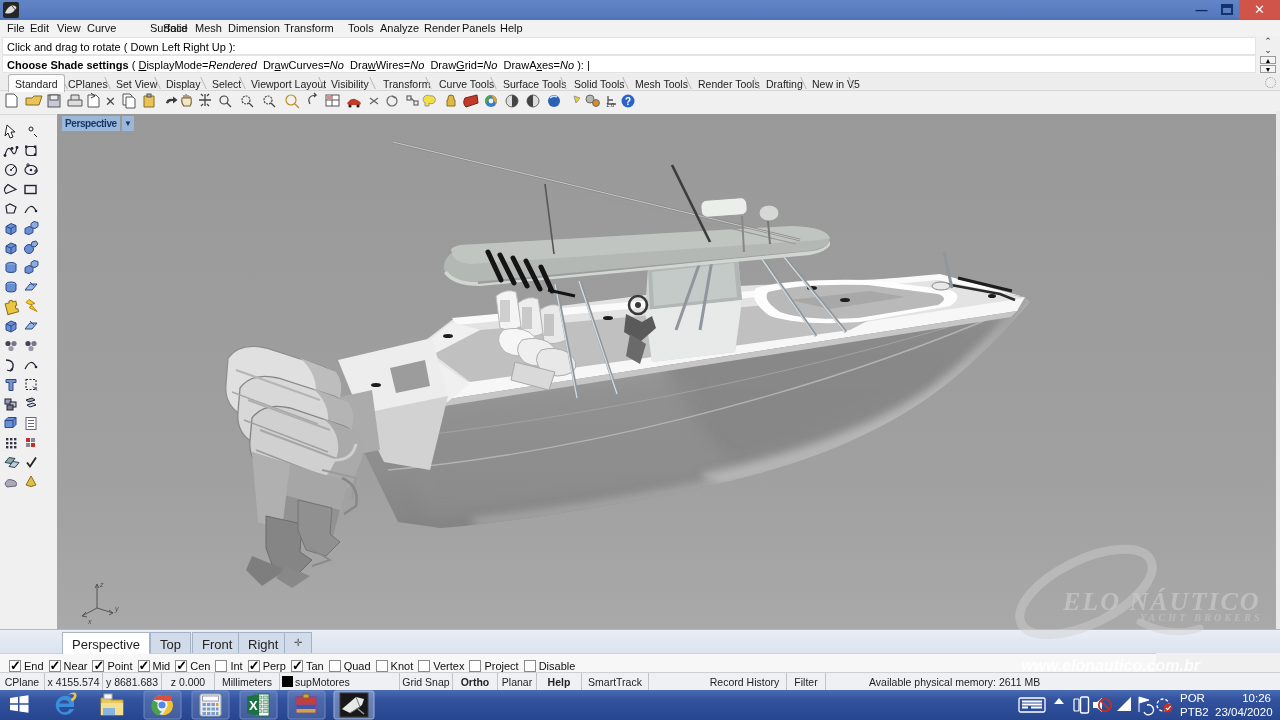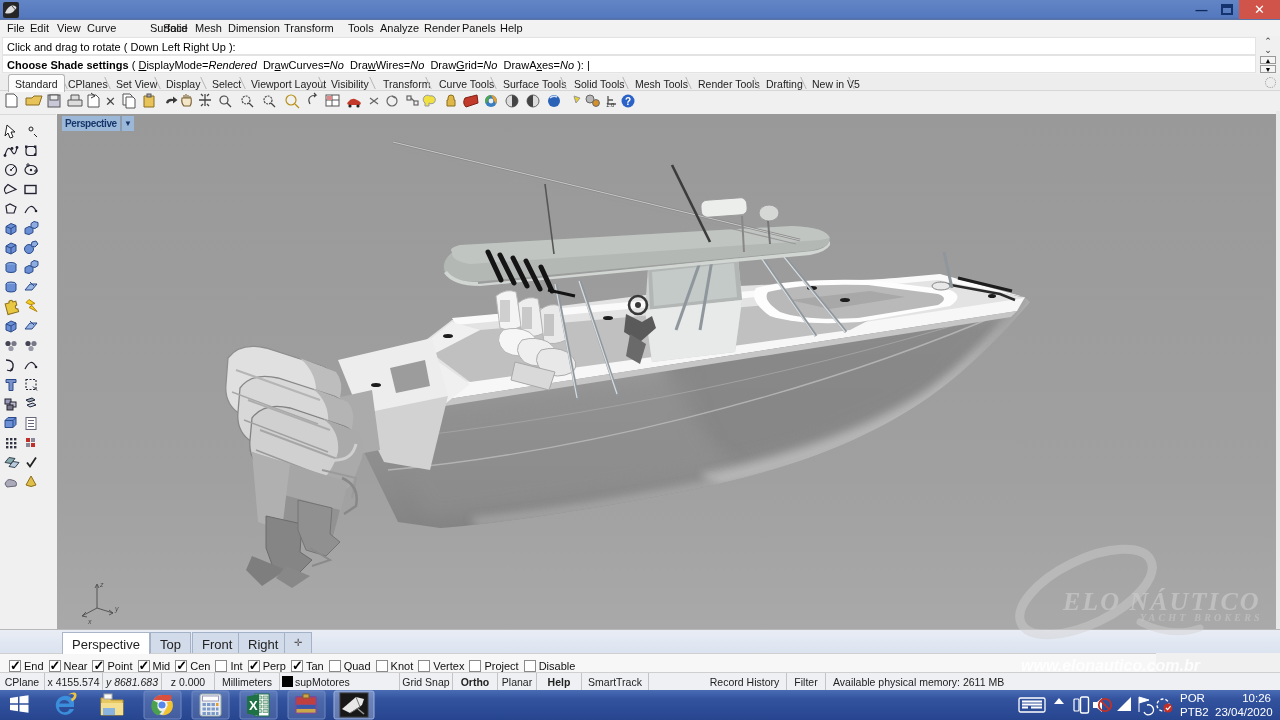--- a/index.html
+++ b/index.html
@@ -541,33 +541,33 @@
       <span class="oslabel">Vertex</span>
     <span class="cb"></span>
       <span class="oslabel">Project</span>
     <span class="cb"></span>
       <span class="oslabel">Disable</span>
   </div>
 
   <div id="status" class="abs">
     <div class="sf" style="width:45px;">CPlane</div>
     <div class="sf" style="width:58px;">x 4155.574</div>
-    <div class="sf" style="width:59px;font-style:italic;">y 8681.683</div>
+    <div class="sf" style="width:59px;">y 8681.683</div>
     <div class="sf" style="width:53px;">z 0.000</div>
     <div class="sf" style="width:65px;">Millimeters</div>
     <div class="sf" style="width:120px; justify-content:flex-start;"><span style="display:inline-block;width:11px;height:11px;background:#000;margin-right:2px;"></span>supMotores</div>
     <div class="sf" style="width:53px;">Grid Snap</div>
     <div class="sf" style="width:45px;font-weight:bold;">Ortho</div>
     <div class="sf" style="width:39px;">Planar</div>
     <div class="sf" style="width:45px;font-weight:bold;">Help</div>
     <div class="sf" style="width:67px;">SmartTrack</div>
     <div class="sf" style="width:54px;margin-top:36px;">Gumball</div>
     <div class="sf" style="width:84px;">Record History</div>
     <div class="sf" style="width:39px;">Filter</div>
-    <div class="sf" style="border-right:none; justify-content:flex-start; padding-left:7px;">Available physical memory: 2611 MB</div>
+    <div class="sf" style="border-right:none; justify-content:flex-start; padding-left:7px;margin-left:36px;">Available physical memory: 2611 MB</div>
   </div>
 
   <div id="taskbar" class="abs">
     <svg width="1280" height="30" viewBox="0 0 1280 30" style="position:absolute;">
 
       <g fill="#fff">
         <path d="M 10,8 l 8,-1.2 v 6.4 h -8 Z"></path>
         <path d="M 19.5,6.6 l 9,-1.4 v 8 h -9 Z"></path>
         <path d="M 10,14.8 h 8 v 6.4 l -8,-1.2 Z"></path>
         <path d="M 19.5,14.8 h 9 v 8 l -9,-1.4 Z"></path>

